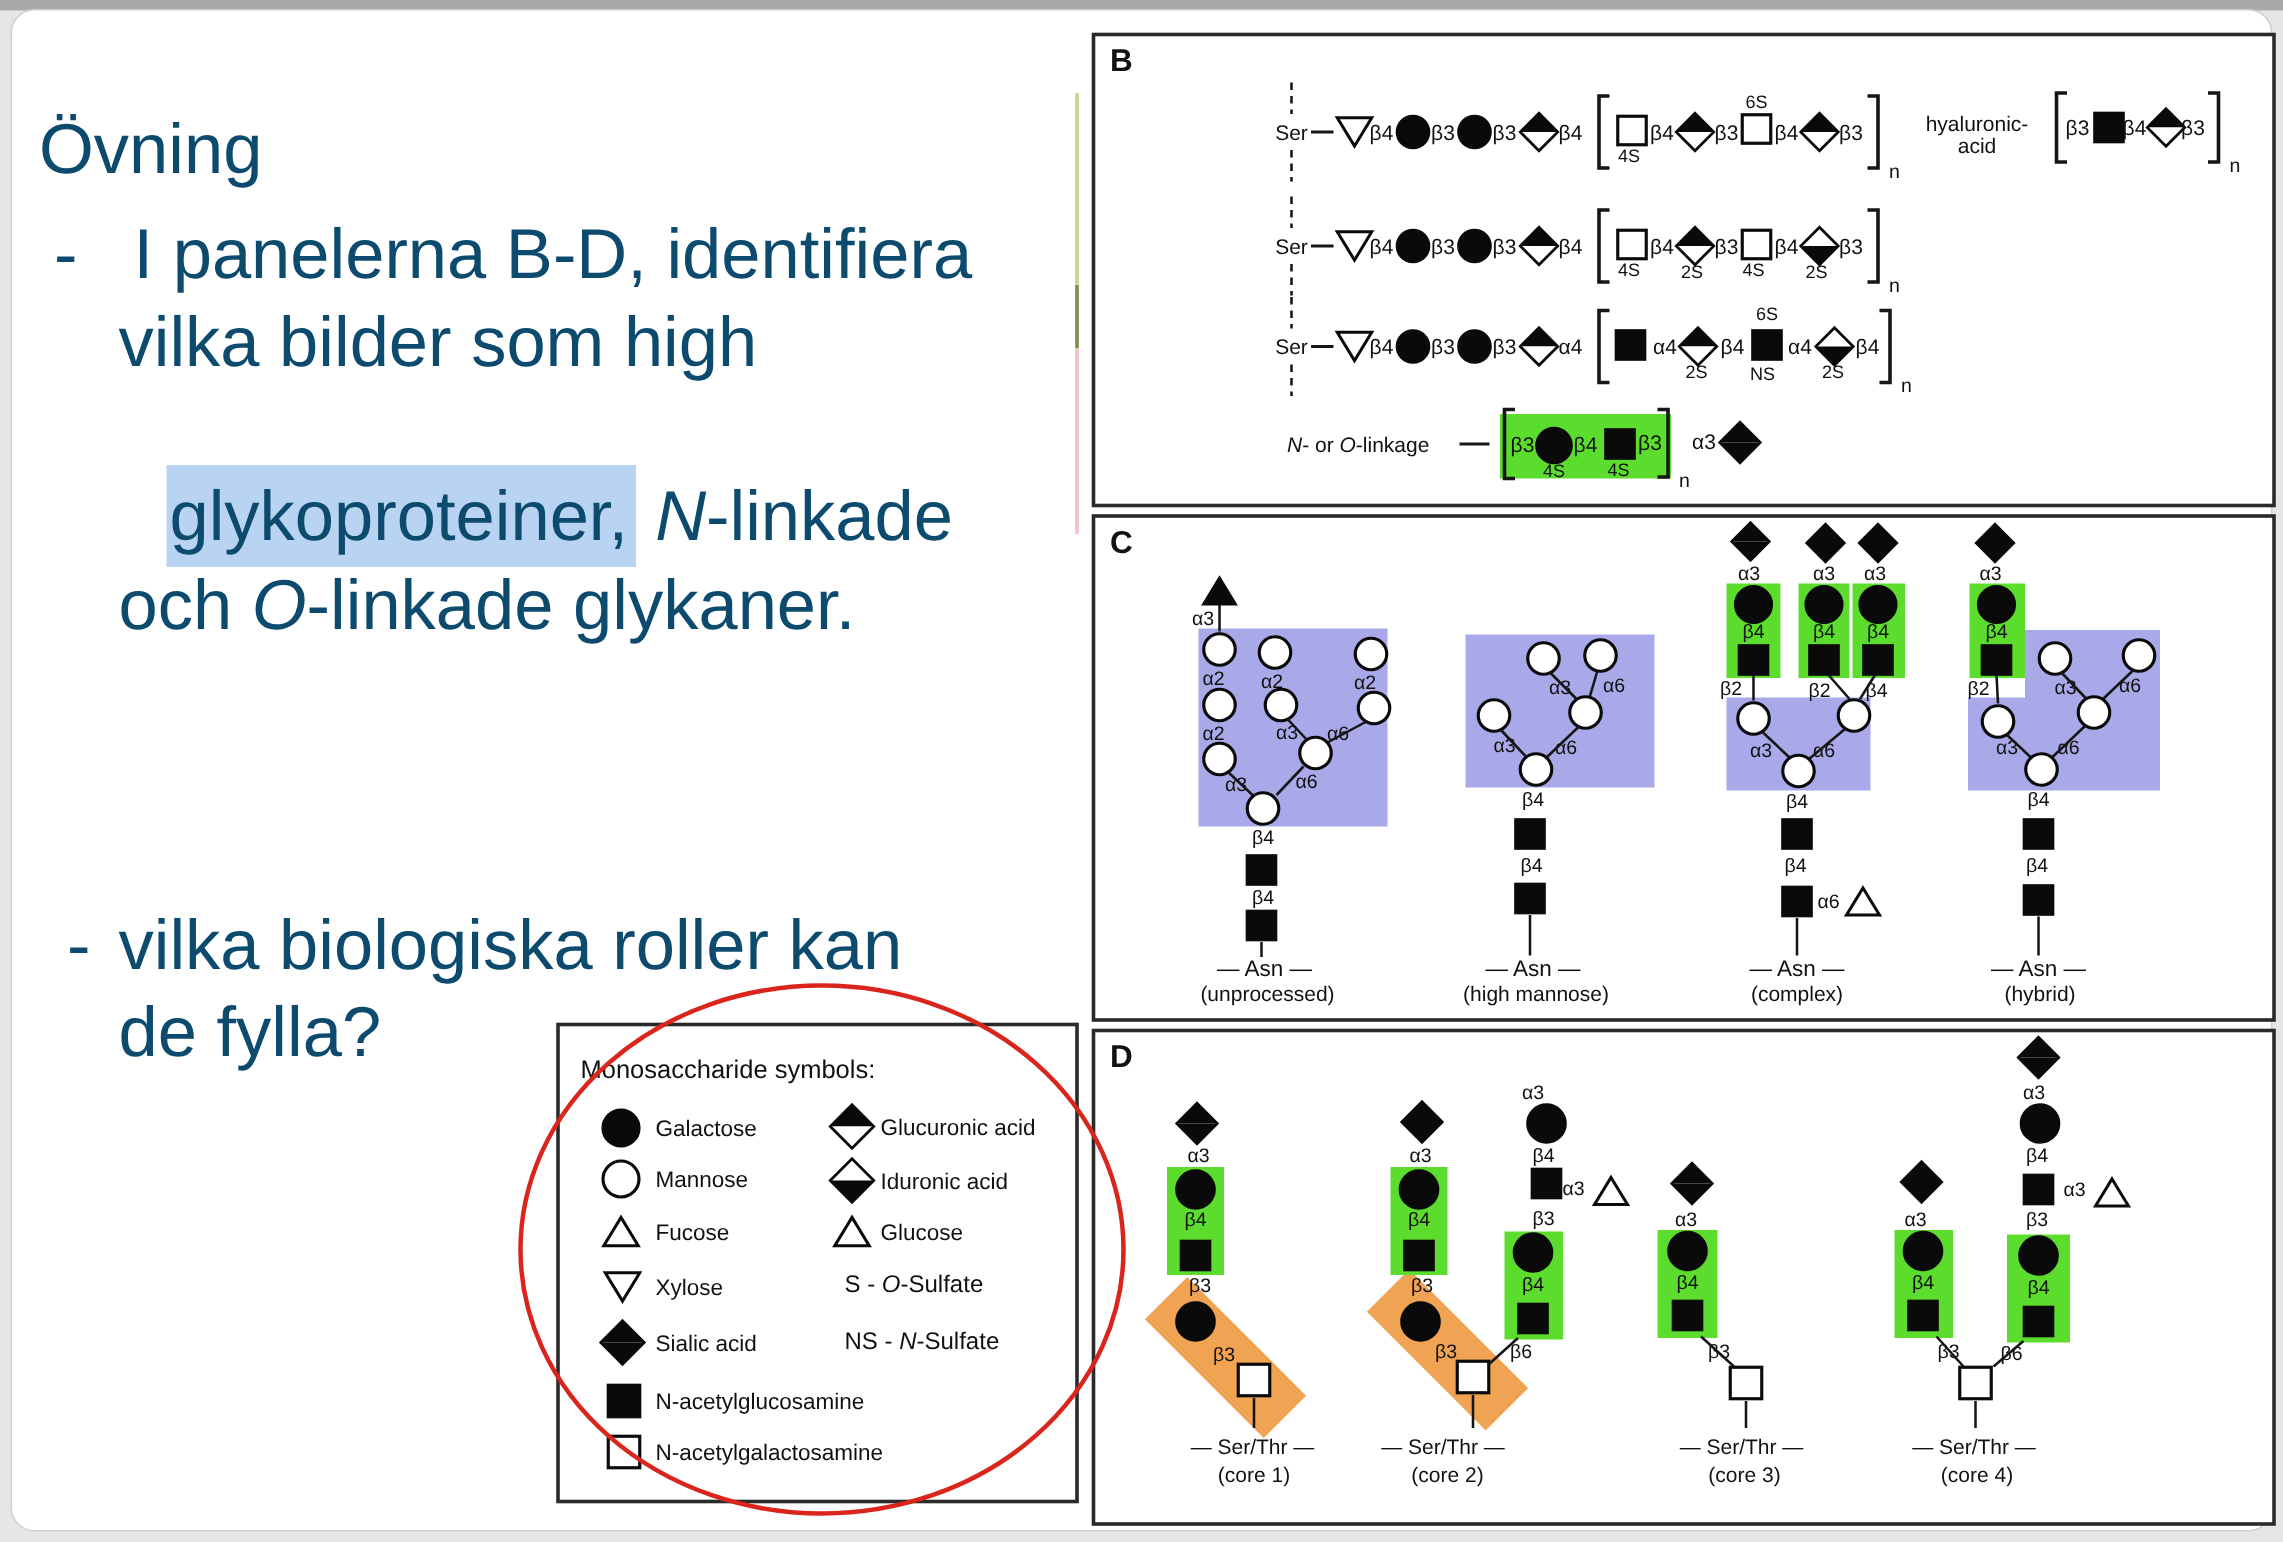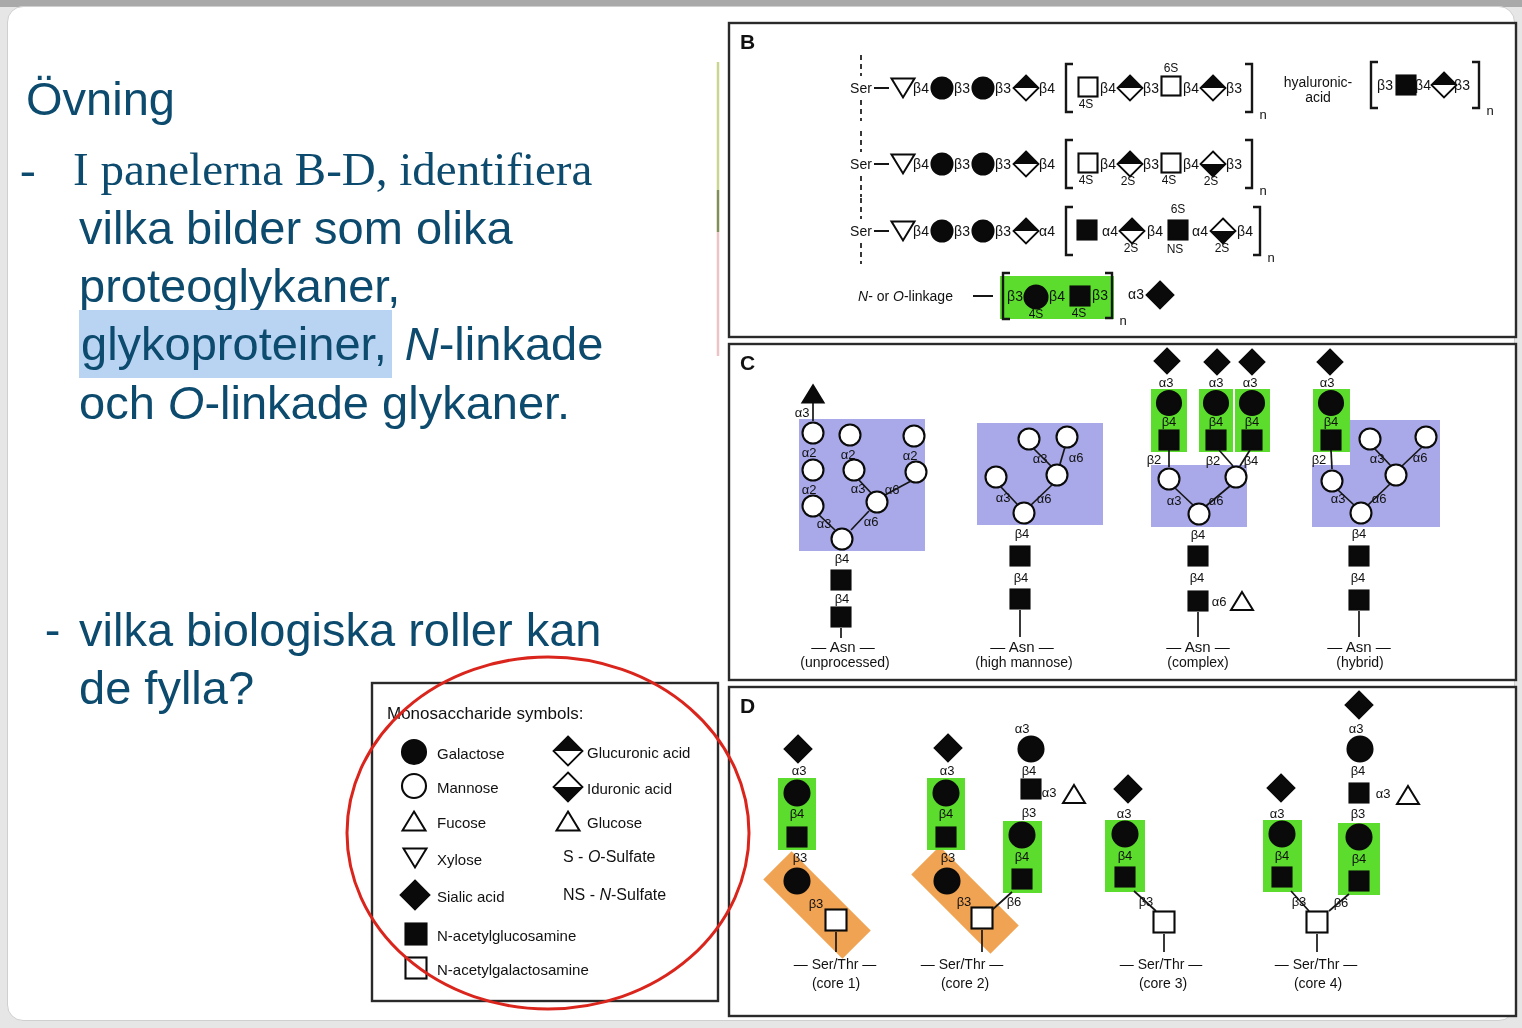--- a/index.html
+++ b/index.html
@@ -2,35 +2,34 @@
 <html><head>
 <meta charset="utf-8">
 <style>
   html,body{margin:0;padding:0;}
   body{width:1522px;height:1028px;background:#e6e6e6;font-family:"Liberation Sans",sans-serif;position:relative;overflow:hidden;}
   #topstrip{position:absolute;left:0;top:0;width:1522px;height:7px;background:#a9a9a9;}
   #slide{position:absolute;left:7px;top:6px;width:1508px;height:1015px;background:#ffffff;border-radius:16px;border:1px solid #cfcfcf;box-sizing:border-box;}
   #exercise{position:absolute;left:0;top:0;width:730px;height:1028px;}
   .xline{position:absolute;font-size:47px;line-height:56px;color:#0c4a6e;white-space:nowrap;letter-spacing:0px;}
   .xdash{display:inline-block;width:53px;}
-  .hl{background:#b8d4f2;padding:7px 5px 8px 2px;}
+  .hl{background:#b8d4f2;padding:7px 5px 8px 2px;margin-left:32px;}
   .it{font-style:italic;}
   #figsvg{position:absolute;left:0;top:0;}
   text{font-family:"Liberation Sans",sans-serif;fill:#111;}
 </style>
 </head>
 <body>
 
 <div id="topstrip"></div>
 <div id="slide"></div>
 <div id="exercise">
     <div class="xline" style="left: 26px; top: 71px;"><span>Övning</span></div>
-    <div class="xline" style="left: 20px; top: 141px; font-family: Liberation Serif, serif;"><span class="xdash">-</span><span>I panelerna B-D, identifiera</span></div>
-    <div class="xline" style="left: 79px; top: 200px;"><span>vilka bilder som olika</span></div>
-    <div class="xline" style="left: 79px; top: 258px;"><span>proteoglykaner,</span></div>
+    <div class="xline" style="left: 36px; top: 141px;"><span class="xdash">-</span><span>I panelerna B-D, identifiera</span></div>
+    <div class="xline" style="left: 79px; top: 200px;"><span>vilka bilder som high</span></div>
     <div class="xline" style="left: 79px; top: 316px;"><span class="hl">glykoproteiner,</span><span> </span><span class="it">N</span><span>-linkade</span></div>
     <div class="xline" style="left: 79px; top: 375px;"><span>och </span><span class="it">O</span><span>-linkade glykaner.</span></div>
     <div class="xline" style="left: 26px; top: 602px; text-align: center;"><span class="xdash">-</span><span>vilka biologiska roller kan</span></div>
     <div class="xline" style="left: 79px; top: 660px;"><span>de fylla?</span></div>
   </div>
 <svg id="figsvg" width="1522" height="1028" viewBox="0 0 1522 1028">
     <line x1="718" y1="62" x2="718" y2="190" stroke="#c9d68f" stroke-width="2.5"></line>
     <line x1="718" y1="190" x2="718" y2="232" stroke="#7f8f55" stroke-width="2.5"></line>
     <line x1="718" y1="232" x2="718" y2="356" stroke="#eec3c6" stroke-width="2.5"></line>
     <g>

